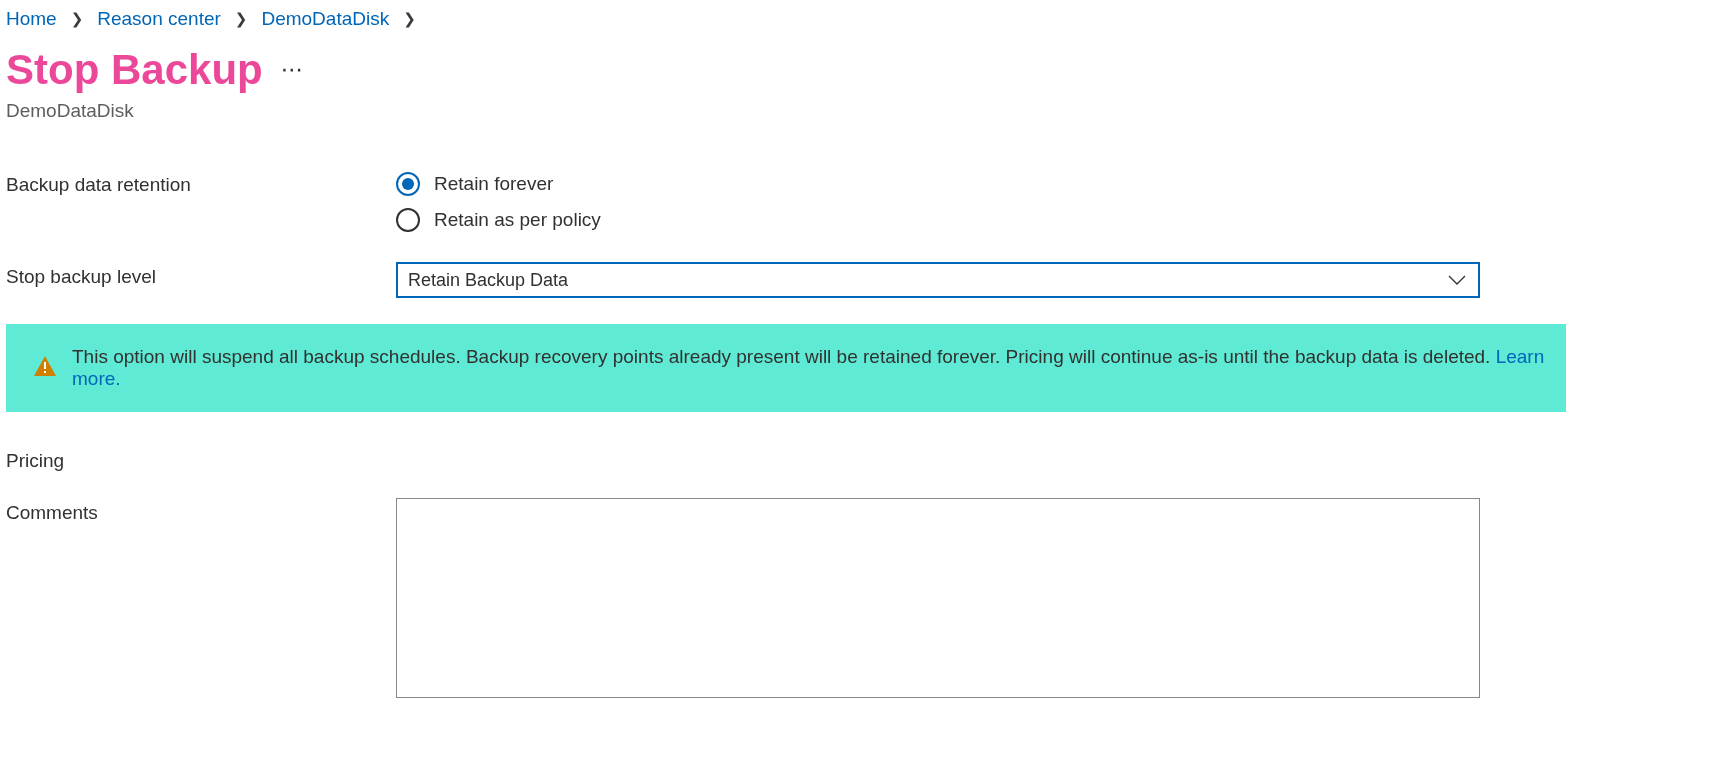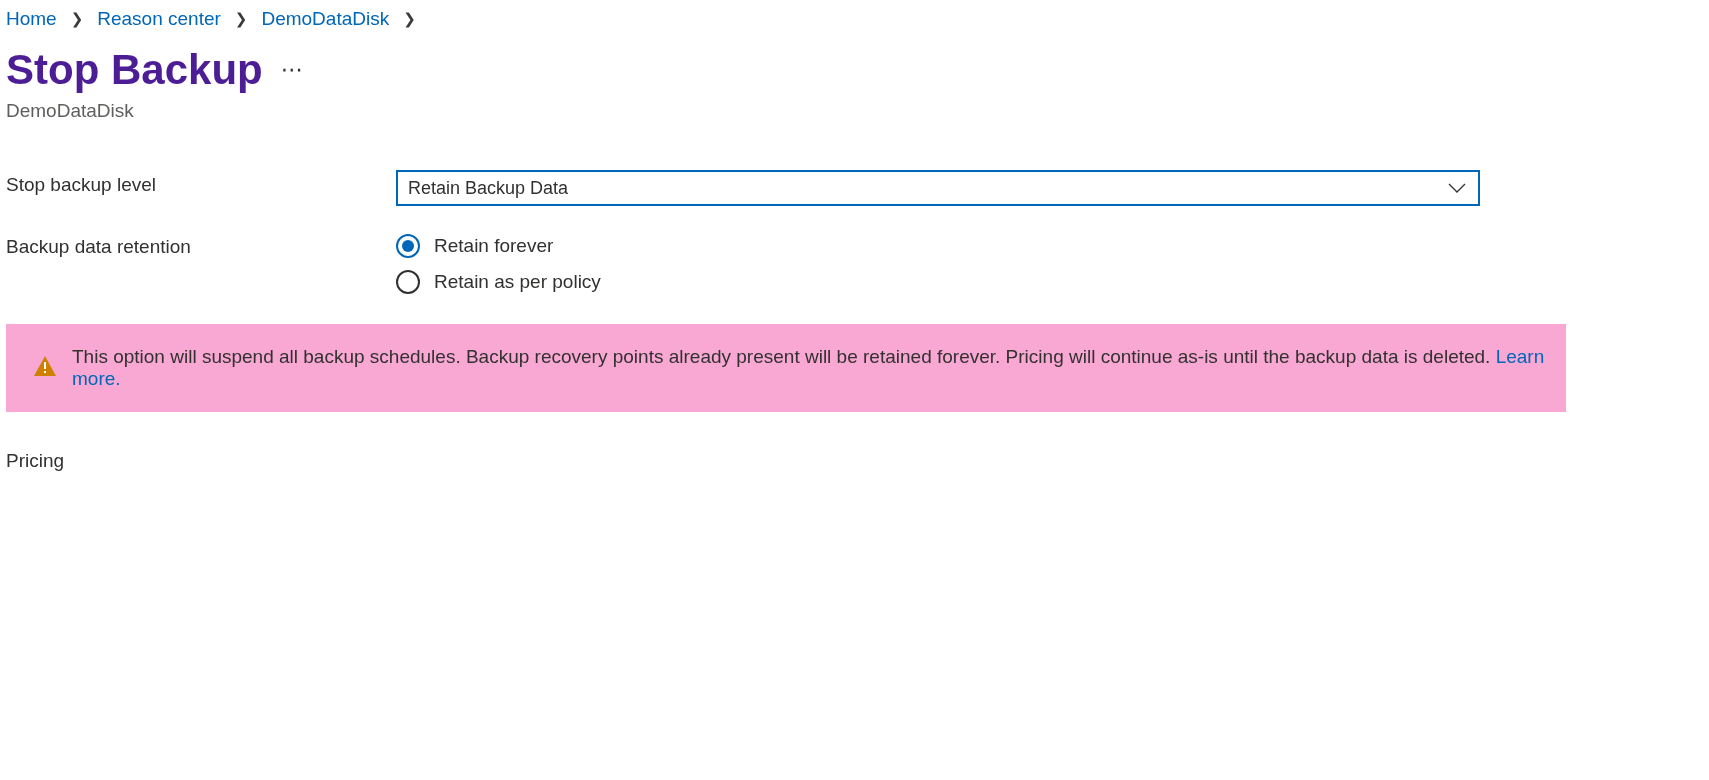--- a/index.html
+++ b/index.html
@@ -19,21 +19,21 @@
     align-items: center;
     gap: 14px;
     font-size: 19px;
     padding: 4px 0 10px 0;
   }
   .breadcrumb a { color:#0066b8; text-decoration:none; cursor:pointer; }
   .crumb-sep { color:#3b3a39; font-size:15px; }
 
   
   .title-row { display:flex; align-items:center; gap:18px; margin-top:6px; }
-  .page-title { font-size:42px; font-weight:600; margin:0; color:#4c1d95; }
+  .page-title { font-size:42px; font-weight:600; margin:0; color:#ec4899; }
   .ellipsis { font-size:22px; color:#323130; cursor:pointer; line-height:1; }
   .subtitle { font-size:19px; color:#605e5c; margin-top:6px; }
 
   
   .form { margin-top:48px; }
   .form-row { display:flex; align-items:flex-start; margin-bottom:30px; }
   .form-row.tight { margin-bottom:26px; }
   .form-label { width:390px; flex:0 0 390px; font-size:19px; color:#323130; padding-top:4px; }
   .form-field { flex:0 0 1084px; width:1084px; }
 
@@ -68,21 +68,21 @@
   .radio-item.selected .radio-outer { border-color:#0067b8; }
   .radio-inner { width:12px; height:12px; border-radius:50%; background:#0067b8; display:none; }
   .radio-item.selected .radio-inner { display:block; }
   .radio-label { font-size:19px; color:#323130; }
 
   
   .banner {
     width:100%;
     max-width:1560px;
     margin:18px 0 34px 0;
-    background:#f9a8d4;
+    background:#5eead4;
     box-sizing:border-box;
     padding:22px 20px 22px 28px;
     display:flex;
     align-items:center;
     gap:16px;
     font-size:19px;
   }
   .banner .warn-icon { flex:0 0 auto; }
   .banner .banner-text { color:#323130; }
   .banner a { color:#0066b8; text-decoration:none; }
@@ -114,48 +114,48 @@
   </nav>
 
   <div class="title-row">
     <h1 class="page-title">Stop Backup</h1>
     <span class="ellipsis">⋯</span>
   </div>
   <div class="subtitle">DemoDataDisk</div>
 
   <div class="form">
 
-    <div class="form-row tight">
-      <div class="form-label">Stop backup level</div>
-      <div class="form-field">
-        <div class="selectbox focus">
-          <span>Retain Backup Data</span>
-          <span class="chevron">
-            <svg width="18" height="12" viewBox="0 0 18 12">
-                <path d="M1 2 L9 10 L17 2" fill="none" stroke="#323130" stroke-width="1.3"></path>
-              </svg>
-          </span>
-        </div>
-      </div>
-    </div>
-
     <div class="form-row">
       <div class="form-label">Backup data retention</div>
       <div class="form-field">
         <div class="radio-group">
           <div class="radio-item selected">
             <span class="radio-outer">
                 <span class="radio-inner"></span>
               </span>
             <span class="radio-label">Retain forever</span>
           </div>
           <div class="radio-item">
             <span class="radio-outer"></span>
             <span class="radio-label">Retain as per policy</span>
           </div>
+        </div>
+      </div>
+    </div>
+
+    <div class="form-row tight">
+      <div class="form-label">Stop backup level</div>
+      <div class="form-field">
+        <div class="selectbox focus">
+          <span>Retain Backup Data</span>
+          <span class="chevron">
+            <svg width="18" height="12" viewBox="0 0 18 12">
+                <path d="M1 2 L9 10 L17 2" fill="none" stroke="#323130" stroke-width="1.3"></path>
+              </svg>
+          </span>
         </div>
       </div>
     </div>
 
     <div class="banner">
       <span class="warn-icon">
         <svg width="22" height="20" viewBox="0 0 22 20">
           <path d="M11 0 L22 20 L0 20 Z" fill="#d08000"></path>
           <rect x="10" y="6" width="2" height="7" fill="#fff"></rect>
           <rect x="10" y="15" width="2" height="2" fill="#fff"></rect>
@@ -163,15 +163,21 @@
       </span>
       <span class="banner-text">
         <span>This option will suspend all backup schedules. Backup recovery points already present will be retained forever. Pricing will continue as-is until the backup data is deleted. </span><a>Learn more.</a>
       </span>
     </div>
 
     <div class="form-row tight">
       <div class="form-label">Pricing</div>
     </div>
 
+    <div class="form-row">
+      <div class="form-label">Comments</div>
+      <div class="form-field">
+        <textarea class="comments" value="" style=""></textarea>
+      </div>
+    </div>
 
   </div>
 </div>
 
 </body></html>

